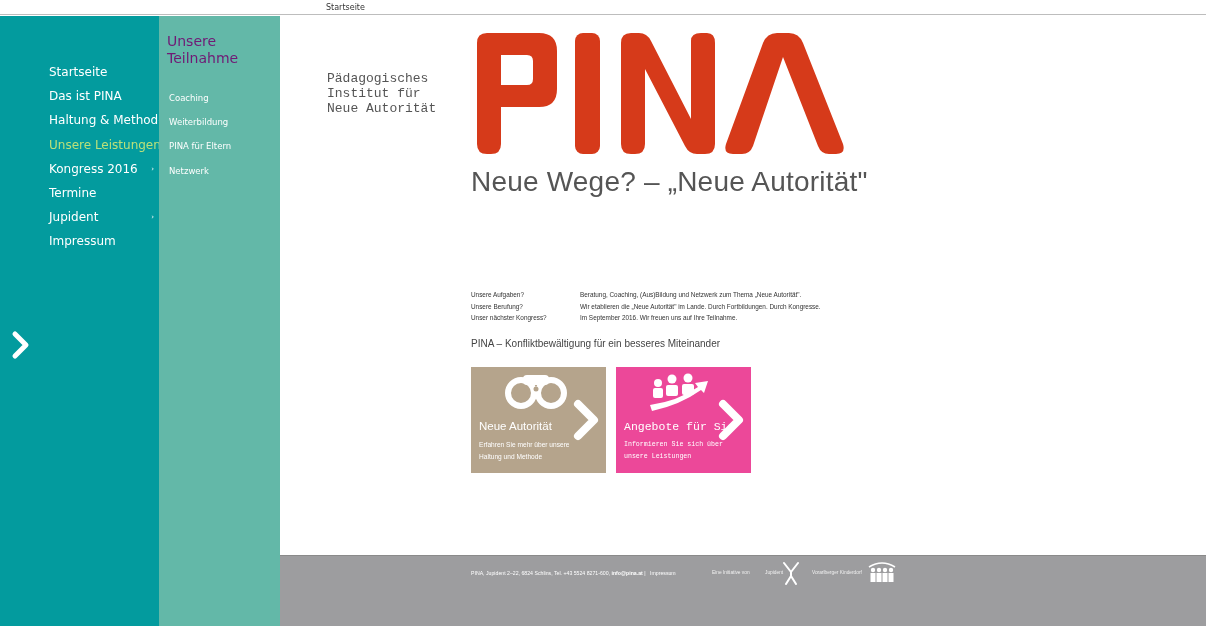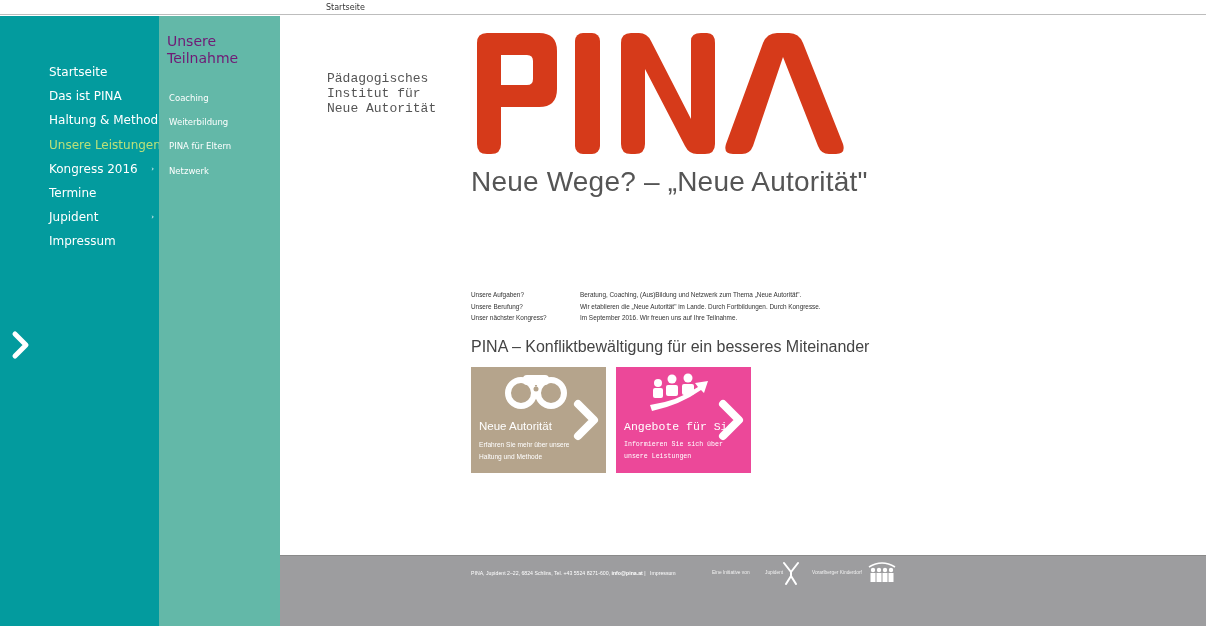--- a/index.html
+++ b/index.html
@@ -17,21 +17,21 @@
     .nav2 ul { list-style: none; position: absolute; left: 10px; top: 77px; }
     .nav2 li { height: 24.2px; font-size: 8.5px; color: #fff; cursor: pointer; white-space: nowrap; }
     .main { position: absolute; left: 280px; top: 16px; width: 926px; height: 539px; background: #fff; }
     .subtitle { position: absolute; left: 47px; top: 55px; font-size: 13px; line-height: 15px; color: #555; font-family: Liberation Mono, monospace; }
     .logo { position: absolute; left: 191px; top: 15px; width: 378px; height: 125px; }
     .headline { position: absolute; left: 191px; top: 150px; font-size: 28px; color: #555; font-family: "Liberation Sans", sans-serif; font-weight: normal; letter-spacing: 0.2px; }
     .welcome { position: absolute; left: 191px; top: 189px; font-size: 14.5px; color: #555; font-family: "Liberation Sans", sans-serif; }
     .faq { position: absolute; left: 191px; top: 273px; font-size: 6.4px; color: #333; line-height: 11.5px; font-family: "Liberation Sans", sans-serif; }
     .faq .row { display: flex; }
     .faq .q { width: 109px; }
-    .tagline { position: absolute; left: 191px; top: 322px; font-size: 16px; color: #444; font-family: "Liberation Sans", sans-serif; }
+    .tagline { position: absolute; left: 191px; top: 322px; font-size: 10px; color: #444; font-family: "Liberation Sans", sans-serif; }
     .tiles { position: absolute; left: 191px; top: 351px; display: flex; gap: 10px; }
     .tile { position: relative; width: 135px; height: 106px; cursor: pointer; color: #fff; font-family: "Liberation Sans", sans-serif; }
     .tile .ticon { position: absolute; top: 4px; left: 30px; width: 70px; height: 40px; }
     .tile .tchev { position: absolute; right: 6px; top: 31px; width: 28px; height: 44px; }
     .tile .ttitle { position: absolute; left: 8px; top: 53px; font-size: 11.5px; }
     .tile .tdesc { position: absolute; left: 8px; top: 72px; font-size: 6.6px; line-height: 12px; width: 100px; }
     .footer { position: absolute; left: 280px; top: 555px; width: 926px; height: 71px; background: #9d9d9f; border-top: 1px solid #8a8a8a; }
     .footer .addr { position: absolute; left: 191px; top: 14px; font-size: 5.2px; color: #fff; font-family: "Liberation Sans", sans-serif; }
     .footer .addr b { font-weight: bold; }
     .footer .addr .imp { margin-left: 3px; }

